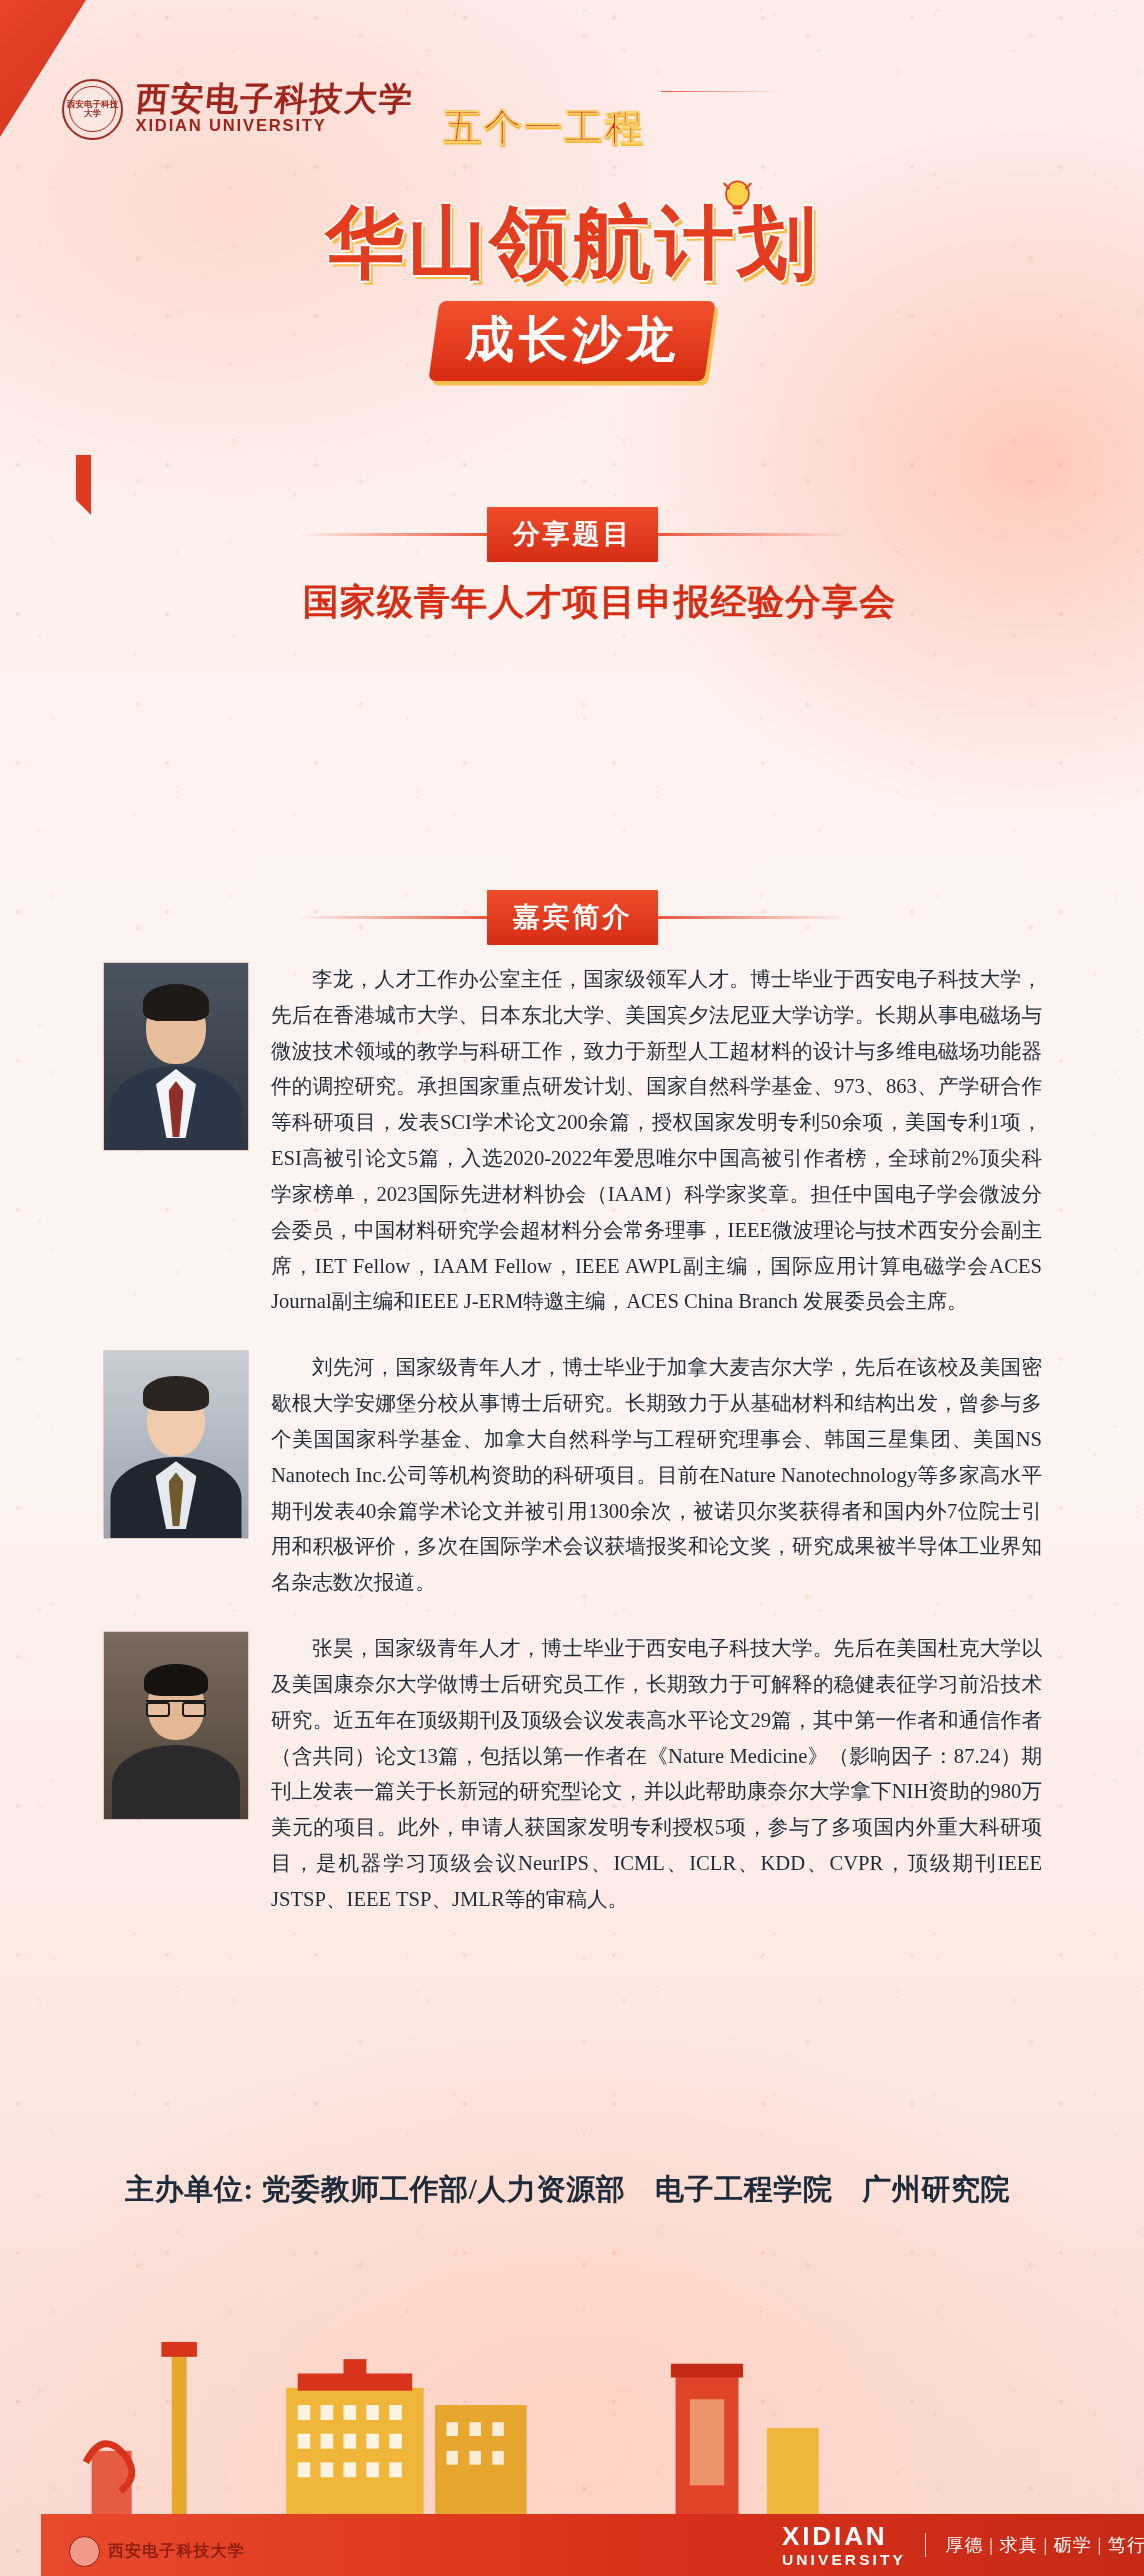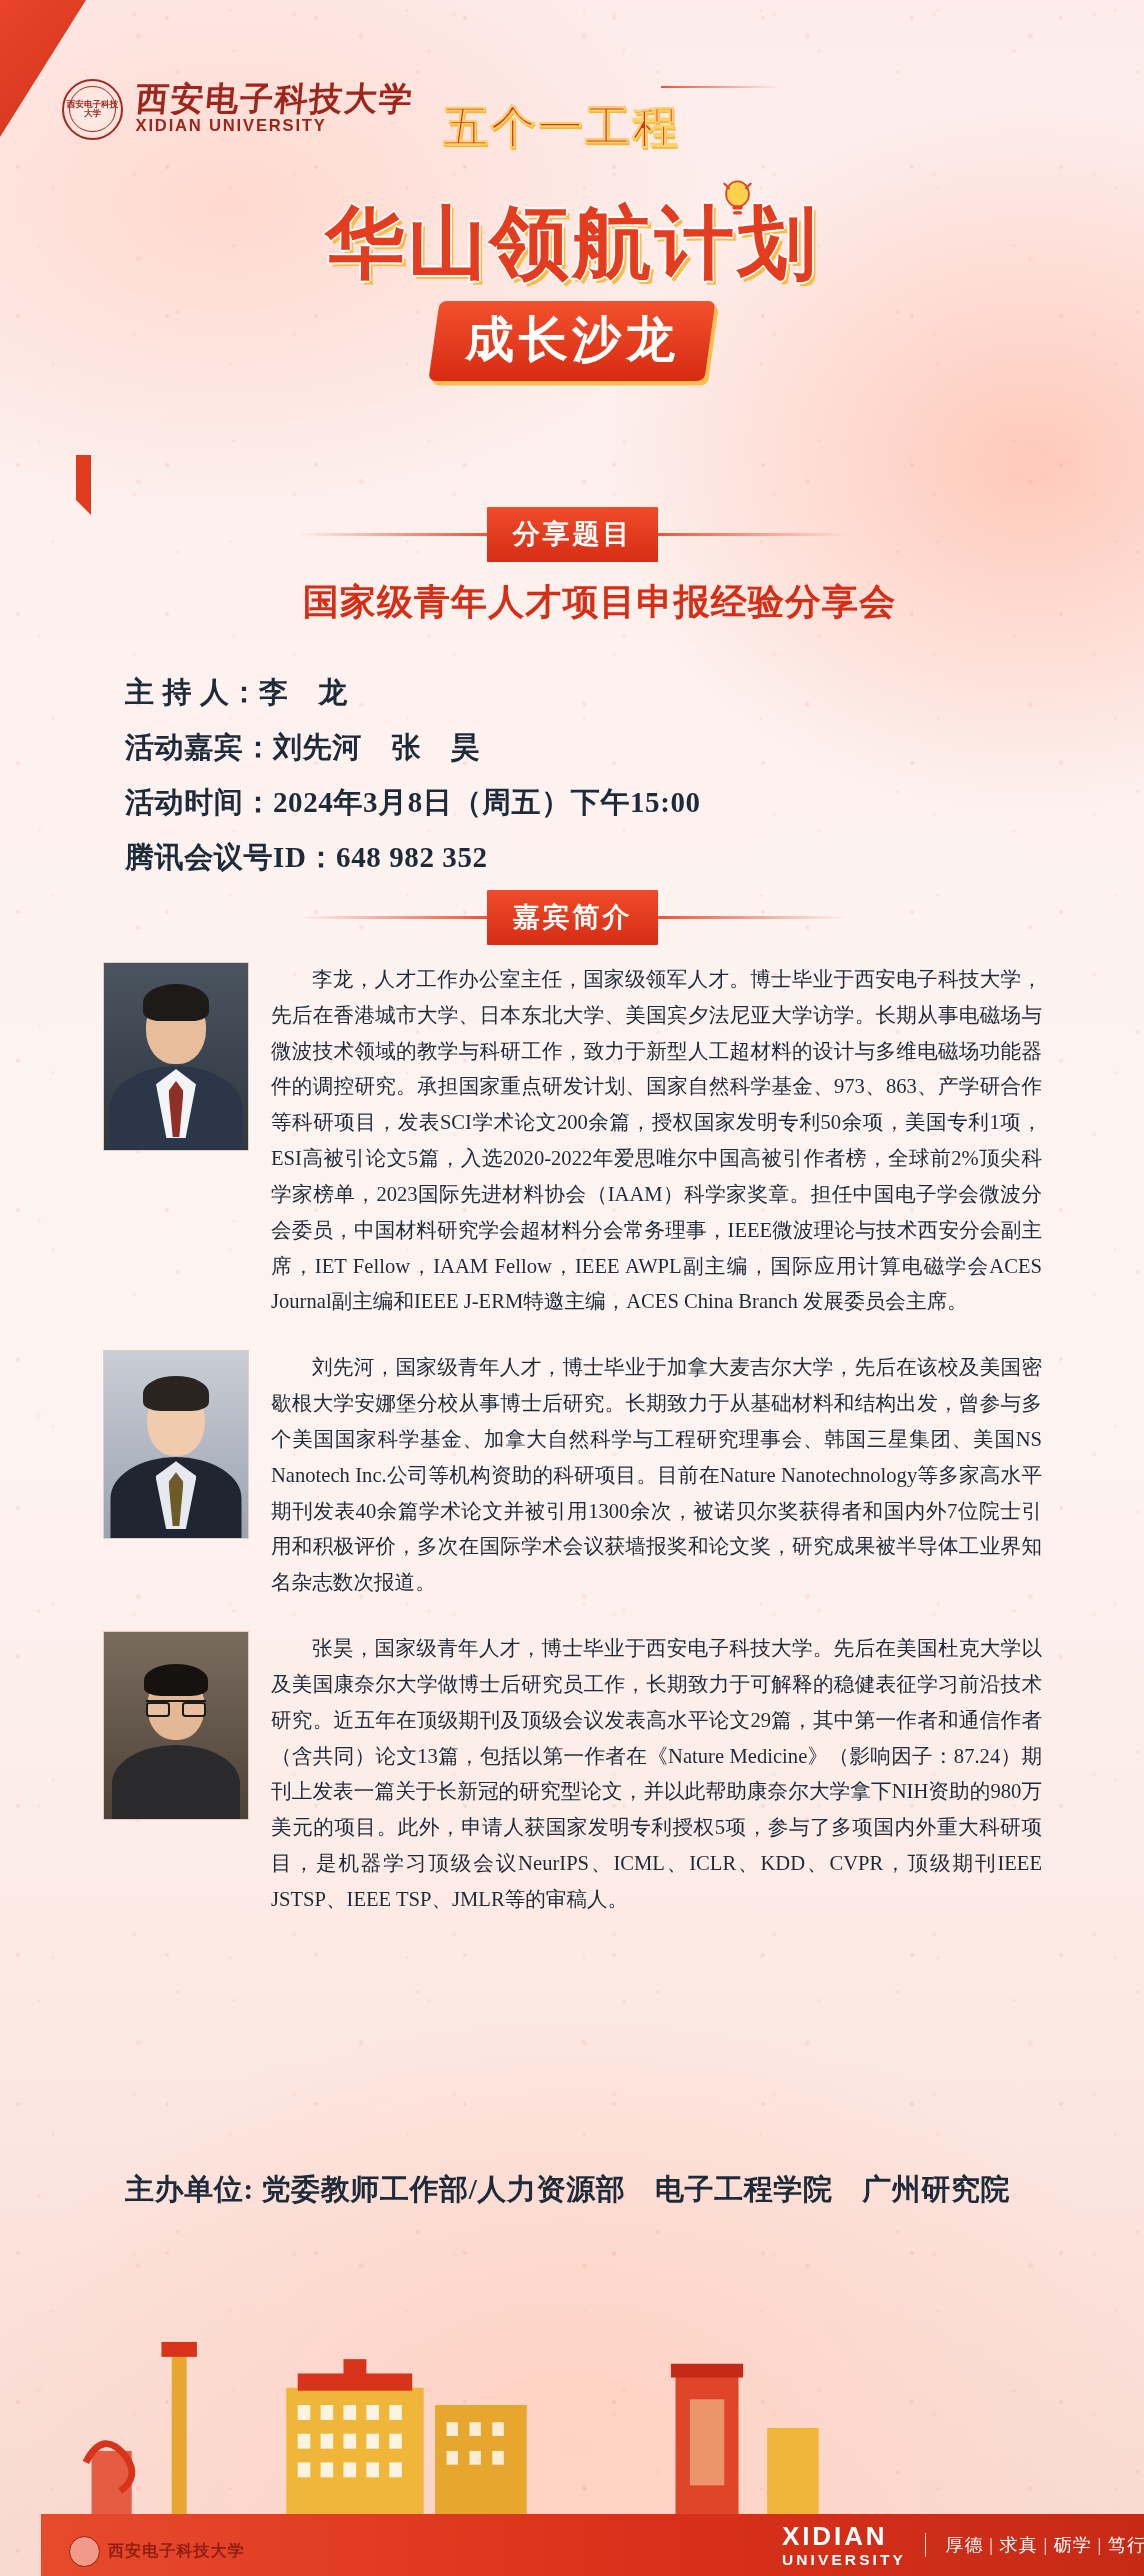--- a/index.html
+++ b/index.html
@@ -154,21 +154,21 @@
 
   .program-logo {
     margin-left: 30px;
     display: flex;
     align-items: center;
     position: relative;
     top: -2.3px;
   }
   .program-logo .plogo-text {
     font-family: "Liberation Serif", serif;
-    font-size: 45px;
+    font-size: 38px;
     font-weight: bold;
     color: #d8321b;
     letter-spacing: 2.3px;
     -webkit-text-stroke: 0.6px #ffd36b;
     text-shadow: 1.1px 1.7px 0 #f7b733;
     white-space: nowrap;
     margin-top: 41px;
   }
   .plogo-rule {
     position: absolute;
@@ -473,26 +473,20 @@
   <div class="left-ribbon"></div>
 
   <div class="pill-row" style="top: 507px;">
     <div class="pill-line"></div>
     <div class="pill">分享题目</div>
     <div class="pill-line right"></div>
   </div>
 
   <div class="headline">国家级青年人才项目申报经验分享会</div>
 
-  <div class="info-block">
-    <div class="info-line">主 持 人：李　龙</div>
-    <div class="info-line">活动嘉宾：刘先河　张　昊</div>
-    <div class="info-line">活动时间：2024年3月8日（周五）下午15:00</div>
-    <div class="info-line">腾讯会议号ID：648 982 352</div>
-  </div>
 
   <div class="pill-row" style="top: 890px;">
     <div class="pill-line"></div>
     <div class="pill">嘉宾简介</div>
     <div class="pill-line right"></div>
   </div>
 
   <div class="bios">
 
     <div class="bio">

